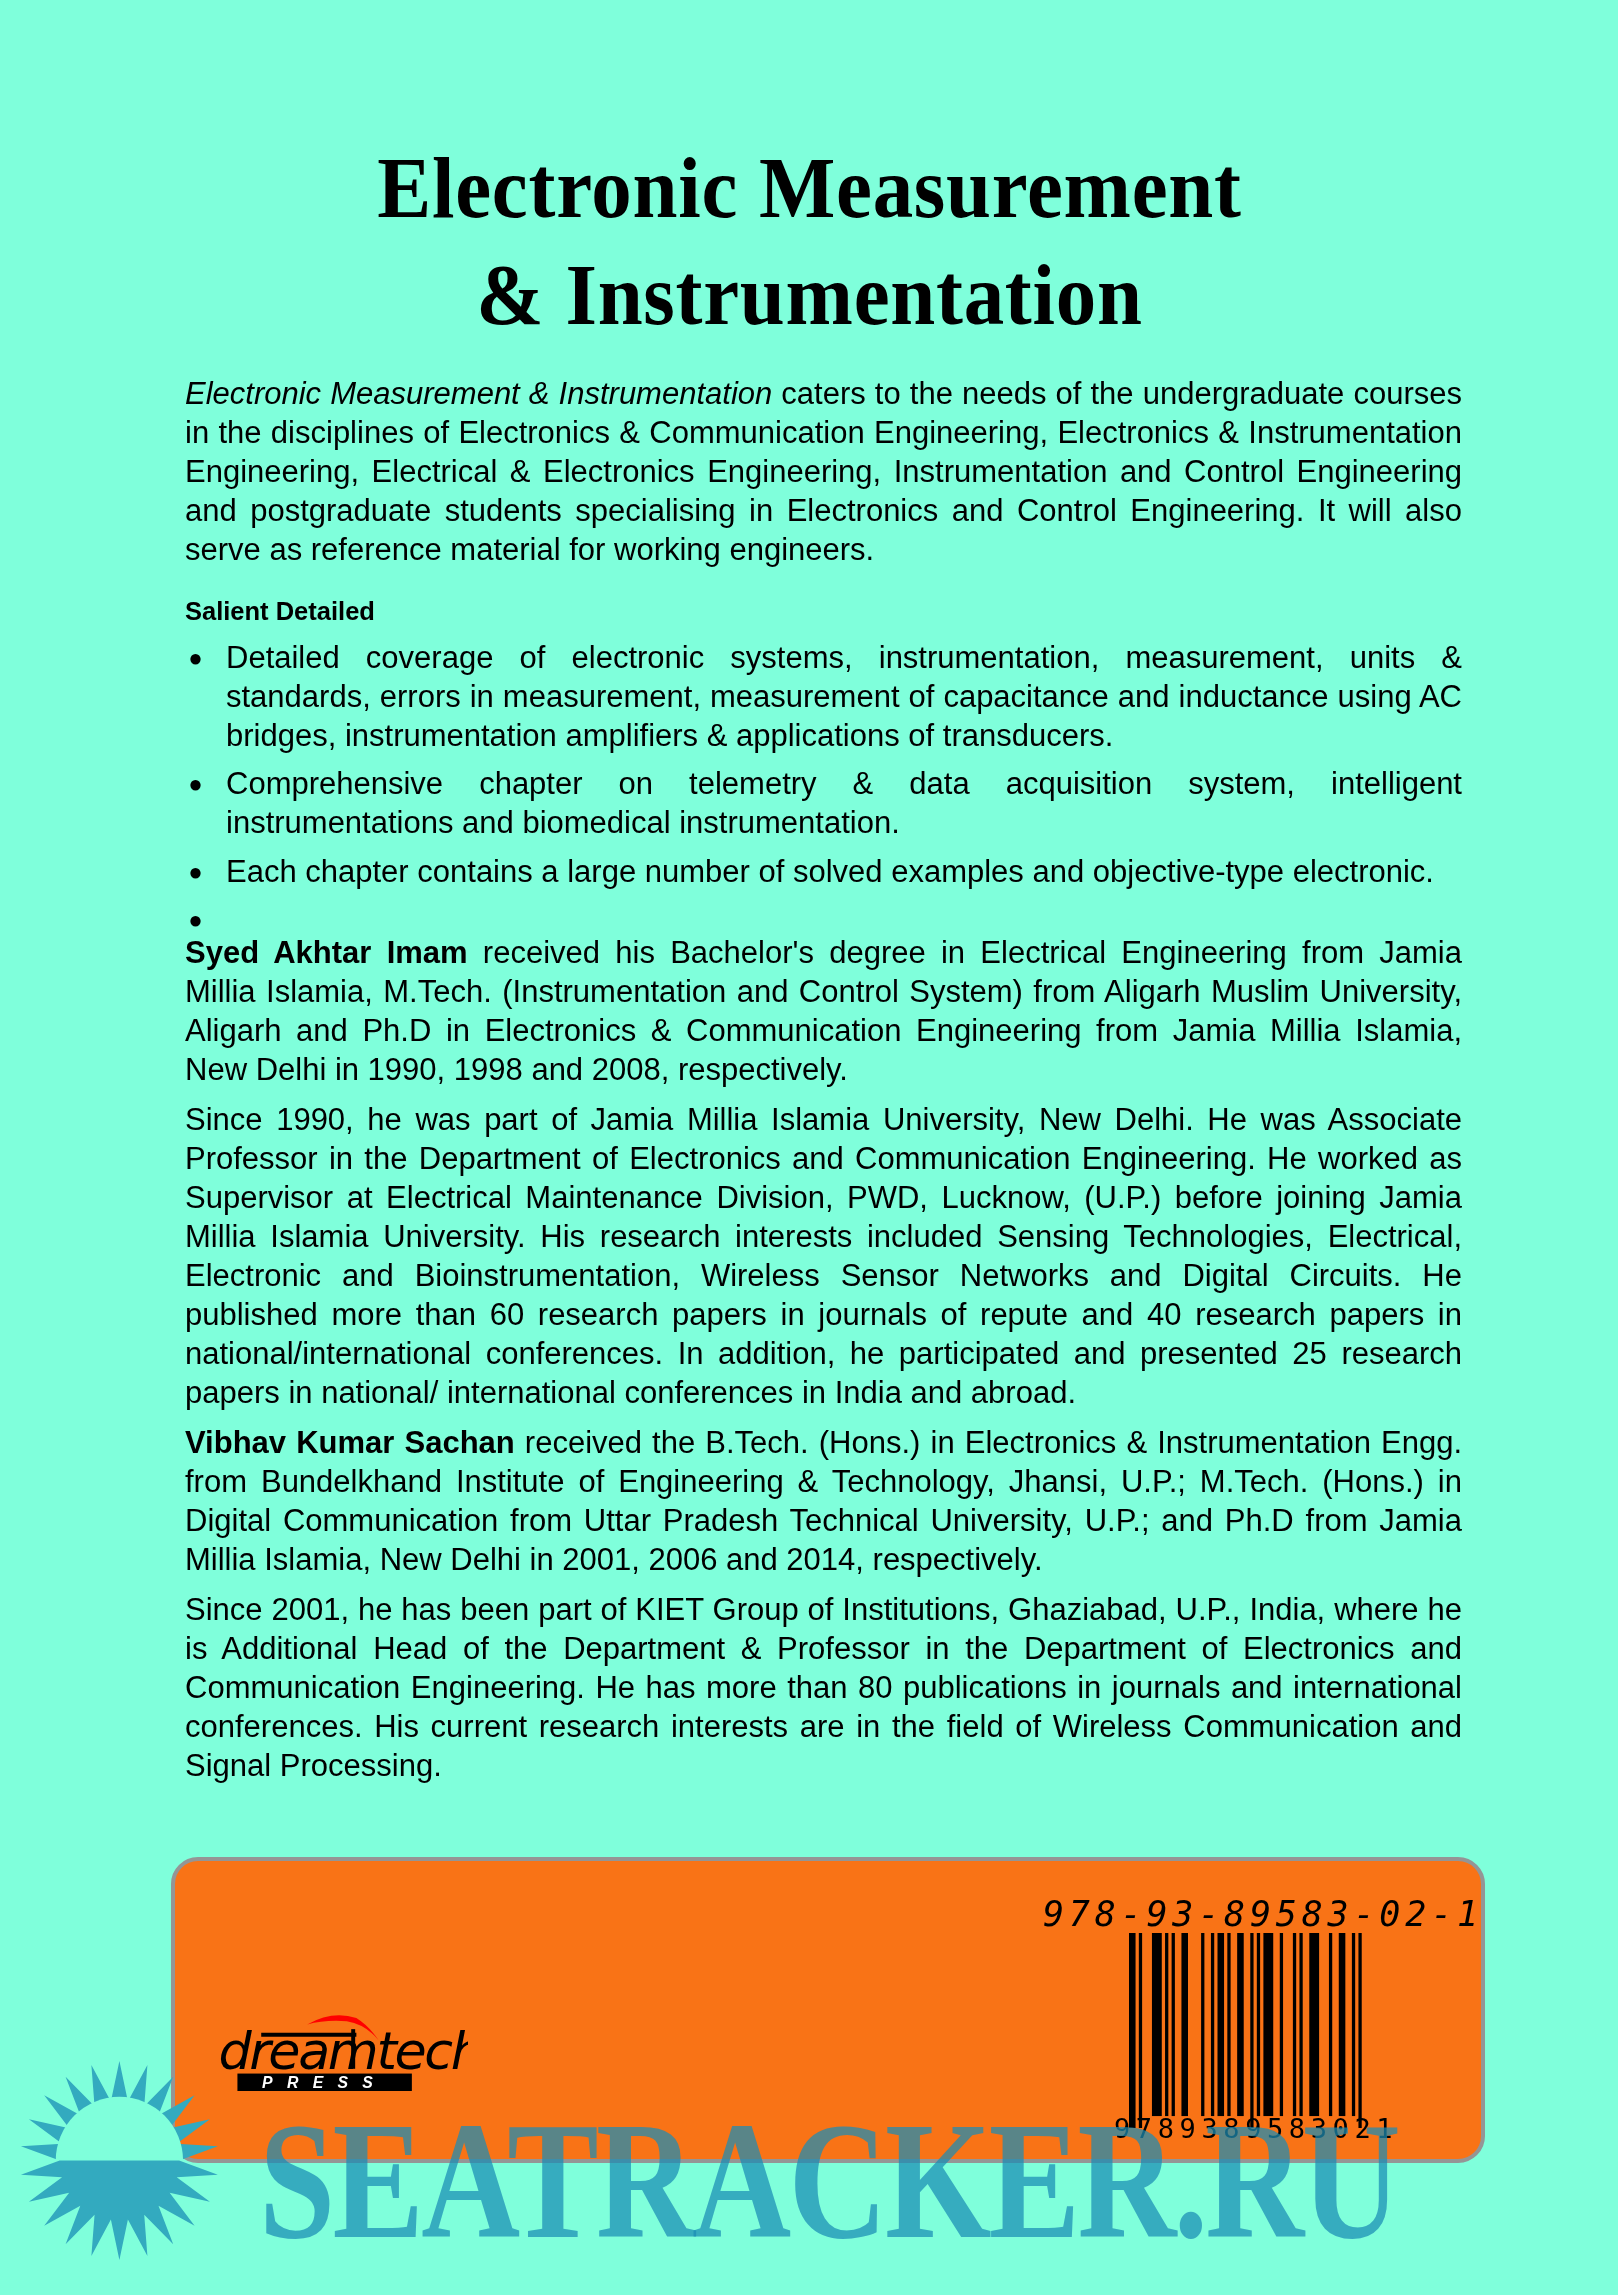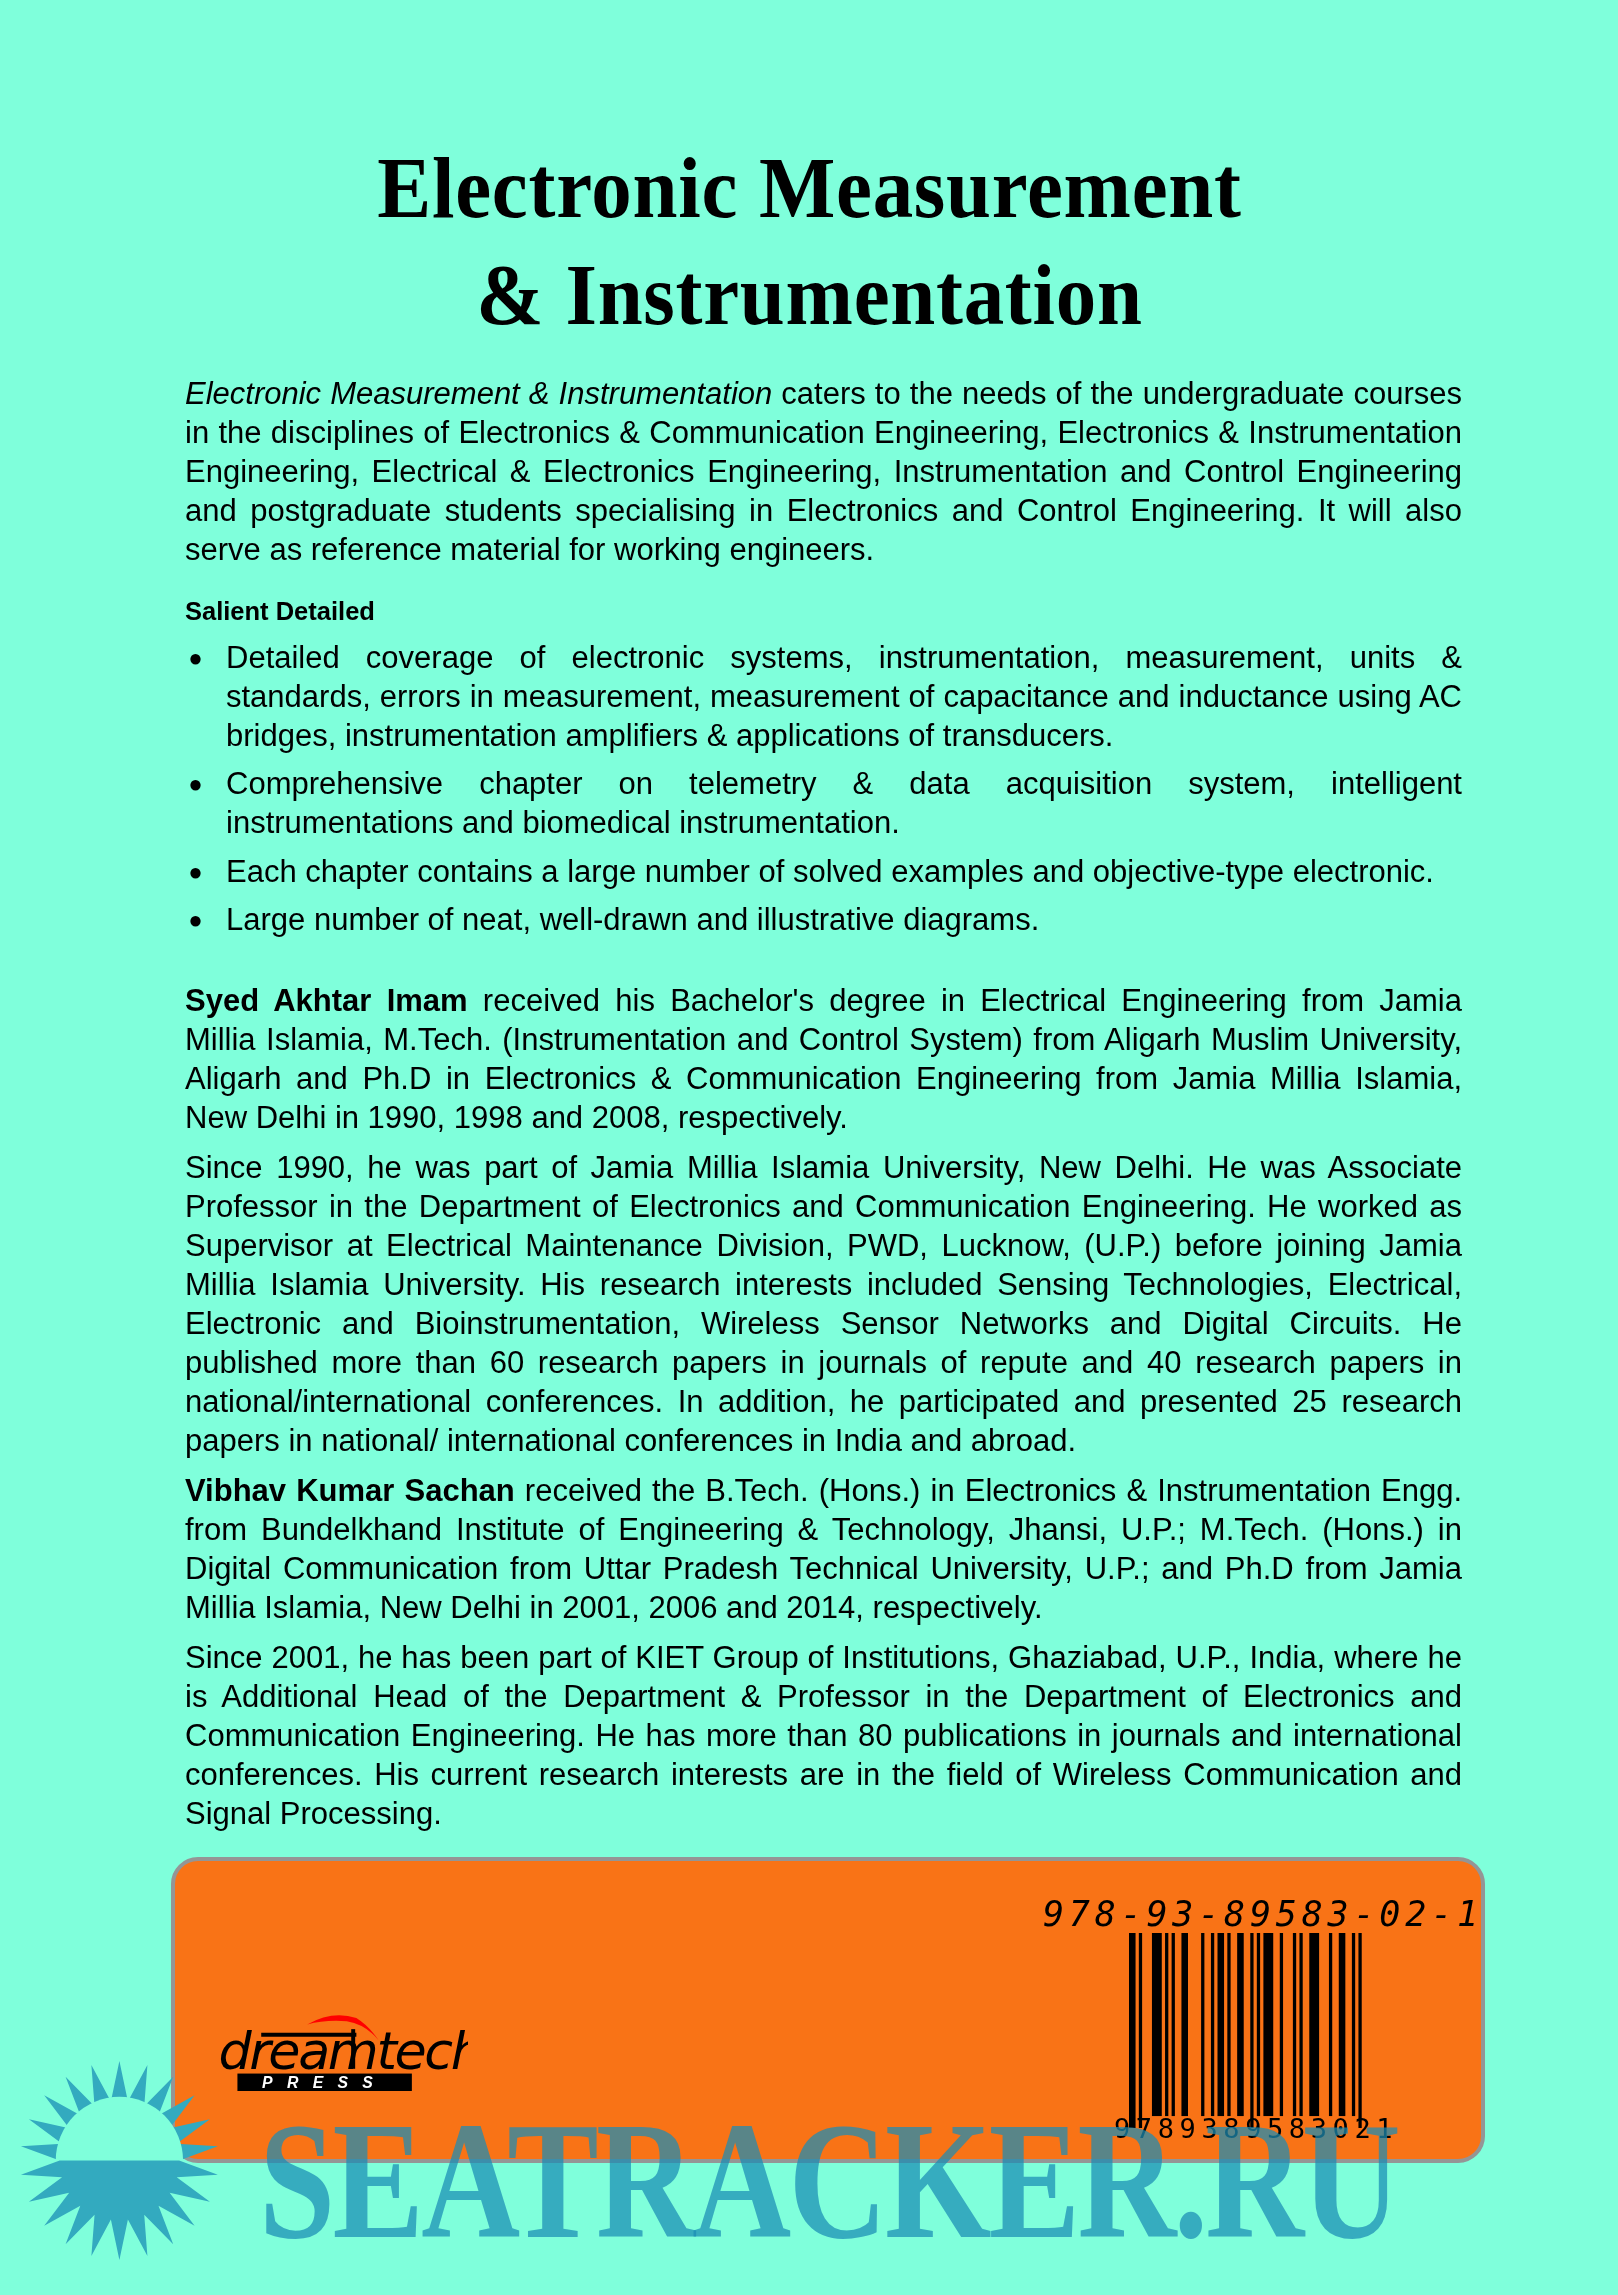--- a/index.html
+++ b/index.html
@@ -67,21 +67,21 @@
 </div>
 
 <div class="content">
   <p class="intro" style="margin:0"><i>Electronic Measurement &amp; Instrumentation</i><span> caters to the needs of the undergraduate courses in the disciplines of Electronics &amp; Communication Engineering, Electronics &amp; Instrumentation Engineering, Electrical &amp; Electronics Engineering, Instrumentation and Control Engineering and postgraduate students specialising in Electronics and Control Engineering. It will also serve as reference material for working engineers.</span></p>
 
   <div class="sf-head">Salient Detailed</div>
   <ul class="features">
     <li><span class="bullet">●</span><span>Detailed coverage of electronic systems, instrumentation, measurement, units &amp; standards, errors in measurement, measurement of capacitance and inductance using AC bridges, instrumentation amplifiers &amp; applications of transducers.</span></li>
     <li><span class="bullet">●</span><span>Comprehensive chapter on telemetry &amp; data acquisition system, intelligent instrumentations and biomedical instrumentation.</span></li>
     <li><span class="bullet">●</span><span>Each chapter contains a large number of solved examples and objective-type electronic.</span></li>
-    <li><span class="bullet">●</span><span>Large number of neat, well-drawn and illustrative diagrams.</span></li>
+    <li><span class="bullet">●</span></li>
   </ul>
 
   <p class="bio bio-gap-big" style="margin-bottom:0"><b>Syed Akhtar Imam</b><span> received his Bachelor's degree in Electrical Engineering from Jamia Millia Islamia, M.Tech. (Instrumentation and Control System) from Aligarh Muslim University, Aligarh and Ph.D in Electronics &amp; Communication Engineering from Jamia Millia Islamia, New Delhi in 1990, 1998 and 2008, respectively.</span></p>
   <p class="bio" style="margin-bottom:0">Since 1990, he was part of Jamia Millia Islamia University, New Delhi. He was Associate Professor in the Department of Electronics and Communication Engineering. He worked as Supervisor at Electrical Maintenance Division, PWD, Lucknow, (U.P.) before joining Jamia Millia Islamia University. His research interests included Sensing Technologies, Electrical, Electronic and Bioinstrumentation, Wireless Sensor Networks and Digital Circuits. He published more than 60 research papers in journals of repute and 40 research papers in national/international conferences. In addition, he participated and presented 25 research papers in national/ international conferences in India and abroad.</p>
   <p class="bio" style="margin-bottom:0"><b>Vibhav Kumar Sachan</b><span> received the B.Tech. (Hons.) in Electronics &amp; Instrumentation Engg. from Bundelkhand Institute of Engineering &amp; Technology, Jhansi, U.P.; M.Tech. (Hons.) in Digital Communication from Uttar Pradesh Technical University, U.P.; and Ph.D from Jamia Millia Islamia, New Delhi in 2001, 2006 and 2014, respectively.</span></p>
   <p class="bio" style="margin-bottom:0">Since 2001, he has been part of KIET Group of Institutions, Ghaziabad, U.P., India, where he is Additional Head of the Department &amp; Professor in the Department of Electronics and Communication Engineering. He has more than 80 publications in journals and international conferences. His current research interests are in the field of Wireless Communication and Signal Processing.</p>
 </div>
 
 <div class="panel">
   <svg class="logo" viewBox="0 0 320 140">

